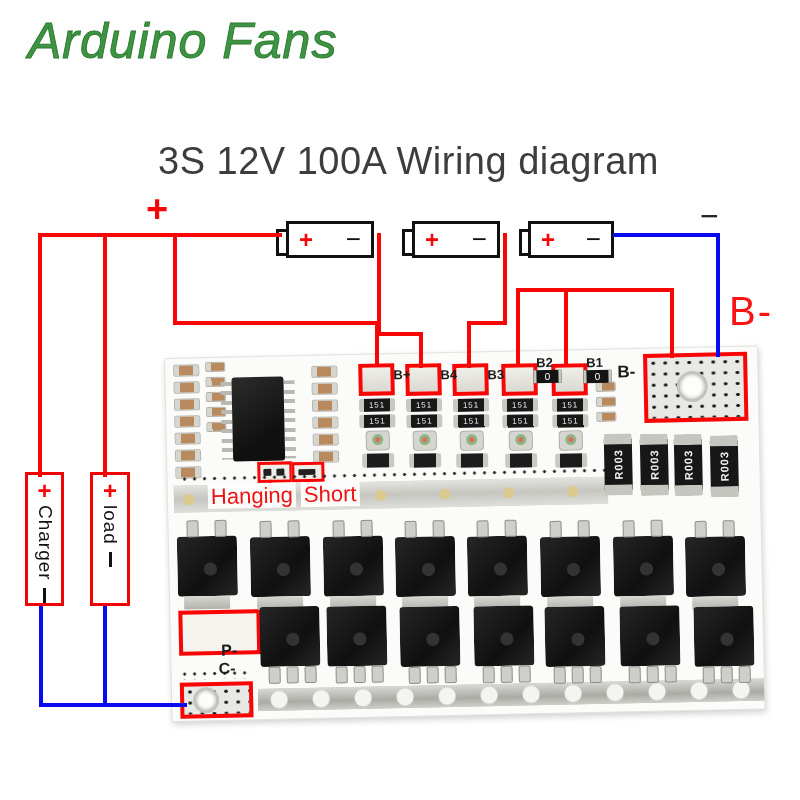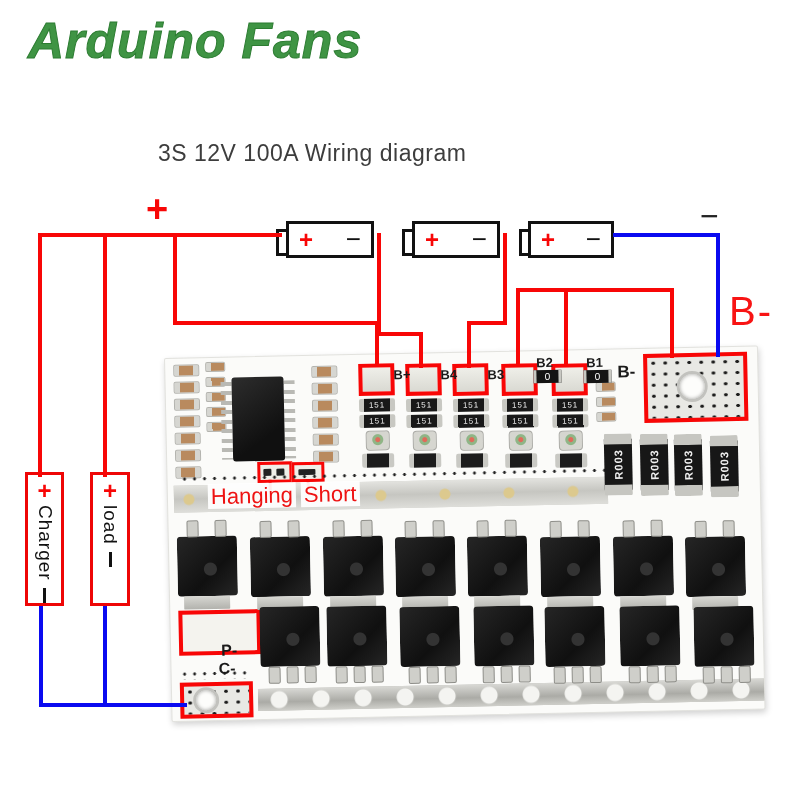--- a/index.html
+++ b/index.html
@@ -1,23 +1,23 @@
 <!DOCTYPE html>
 <html><head>
 <meta charset="utf-8">
 <style>
   html,body{margin:0;padding:0;background:#fff;}
   #canvas{position:relative;width:800px;height:800px;background:#fff;overflow:hidden;
           font-family:"Liberation Sans",sans-serif;}
   .abs{position:absolute;}
 
   
-  .logo{left:28px;top:12px;font-size:50px;font-weight:bold;font-style:italic;
+  .logo{left:28px;top:12px;font-size:50px;font-weight:normal;font-style:italic;
         color:#3f9444;-webkit-text-stroke:1px #2c7c31;letter-spacing:1px;}
-  .title{left:158px;top:140px;font-size:23px;color:#3d3d3d;letter-spacing:.5px;}
+  .title{left:158px;top:140px;font-size:38px;color:#3d3d3d;letter-spacing:.5px;}
 
   
   .wire{background:#f80606;z-index:30;}
   .wireb{background:#0a0af0;z-index:30;}
 
   
   .plusmain{left:146px;top:188px;color:#f80606;font-size:38px;font-weight:bold;z-index:31;}
   .minusmain{left:700px;top:198px;color:#222;font-size:32px;z-index:31;}
   .bmcallout{left:729px;top:289px;color:#f81414;font-size:40px;letter-spacing:2px;z-index:31;}
 

